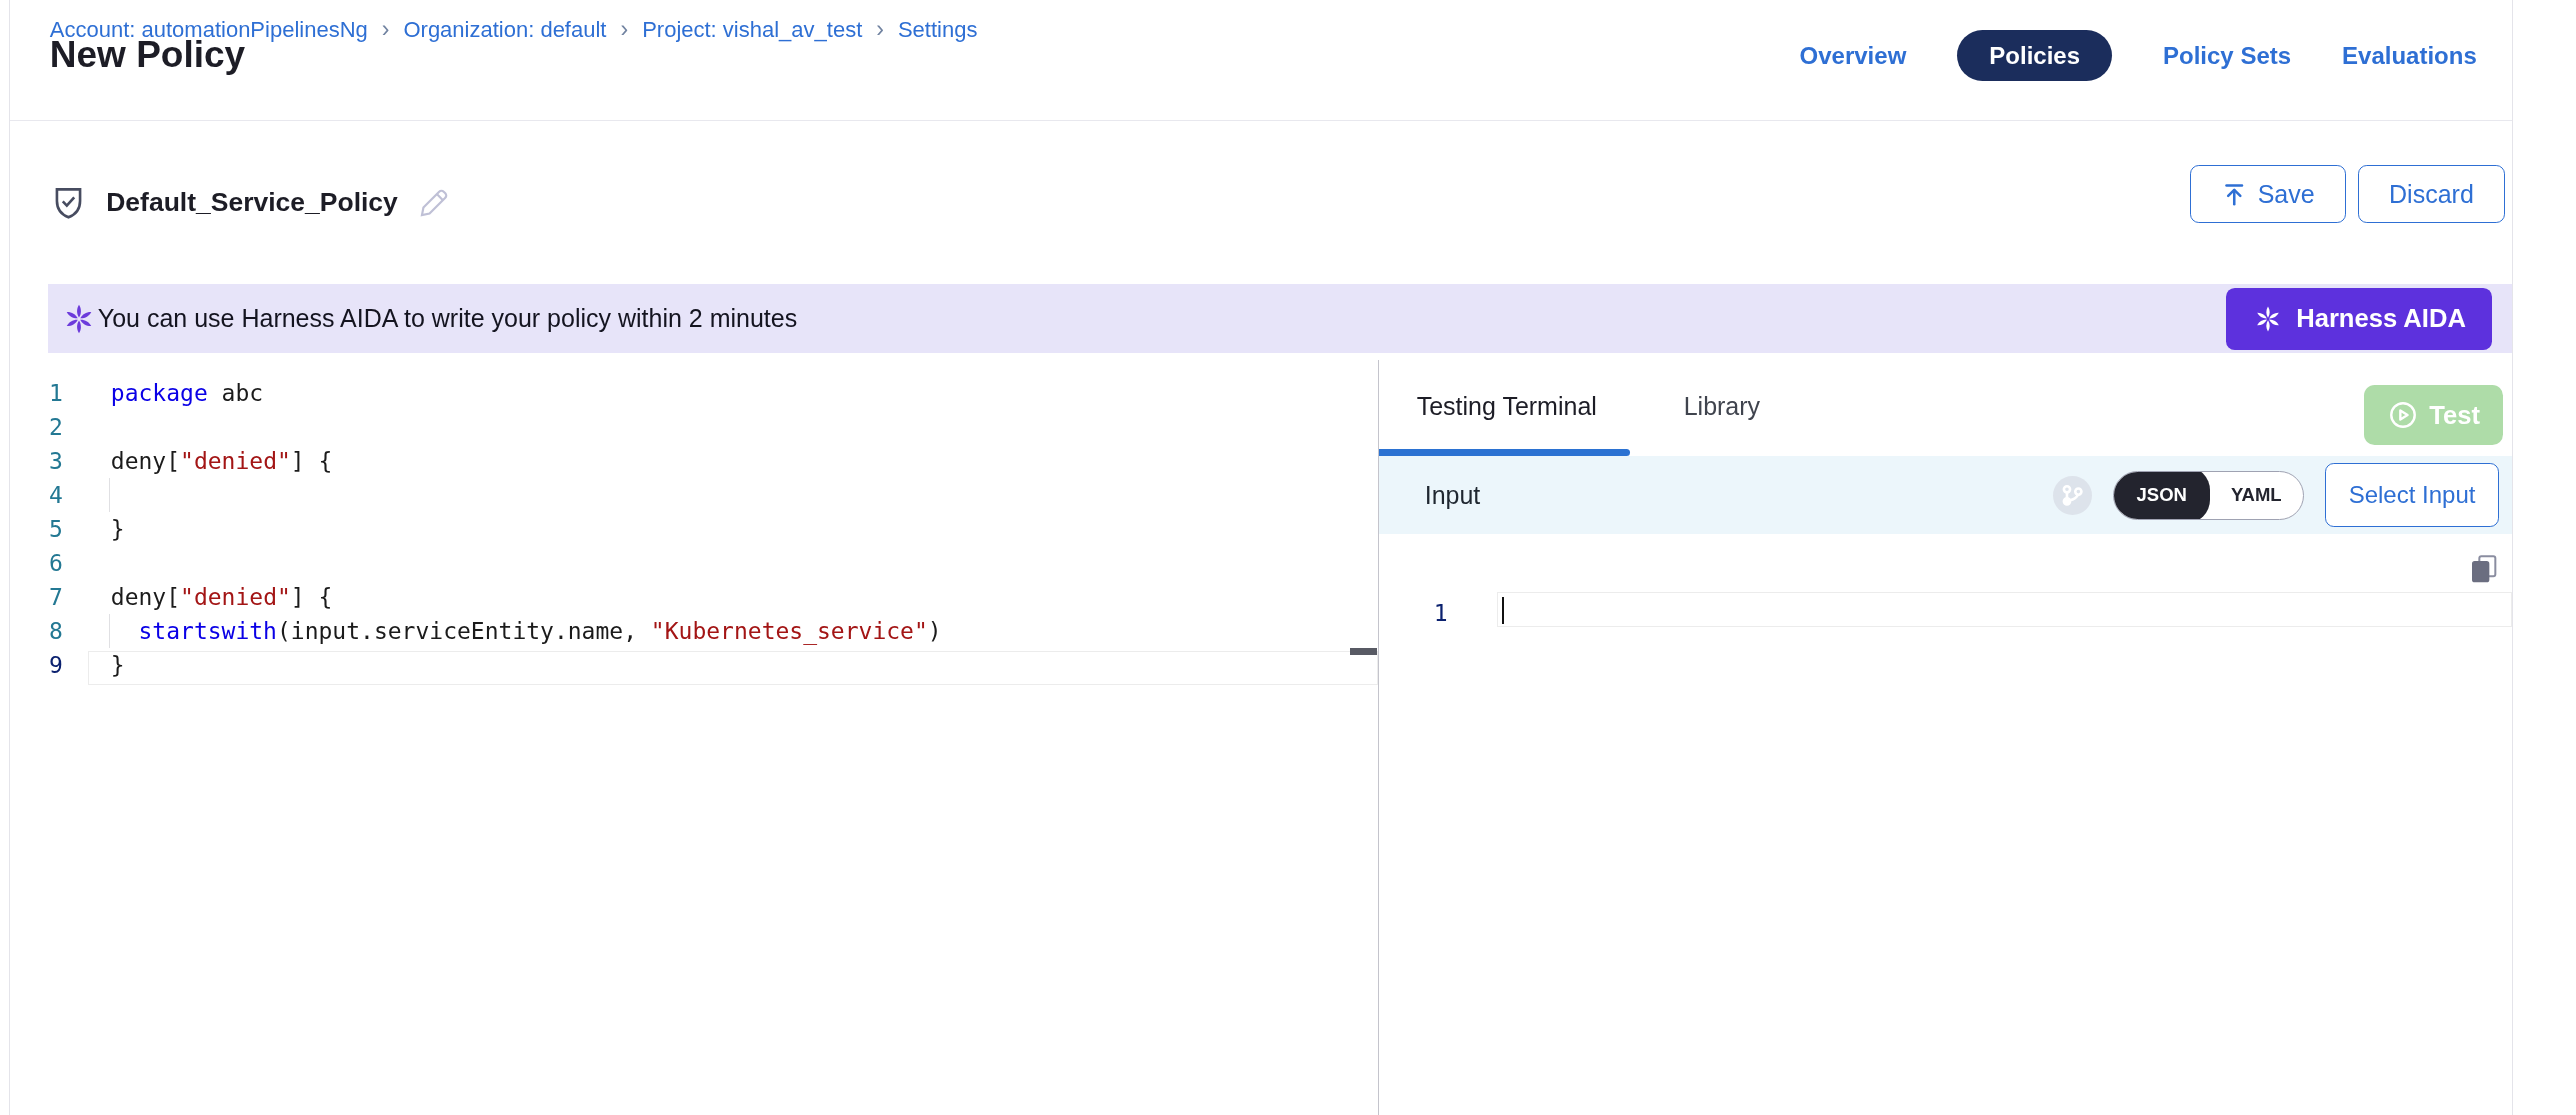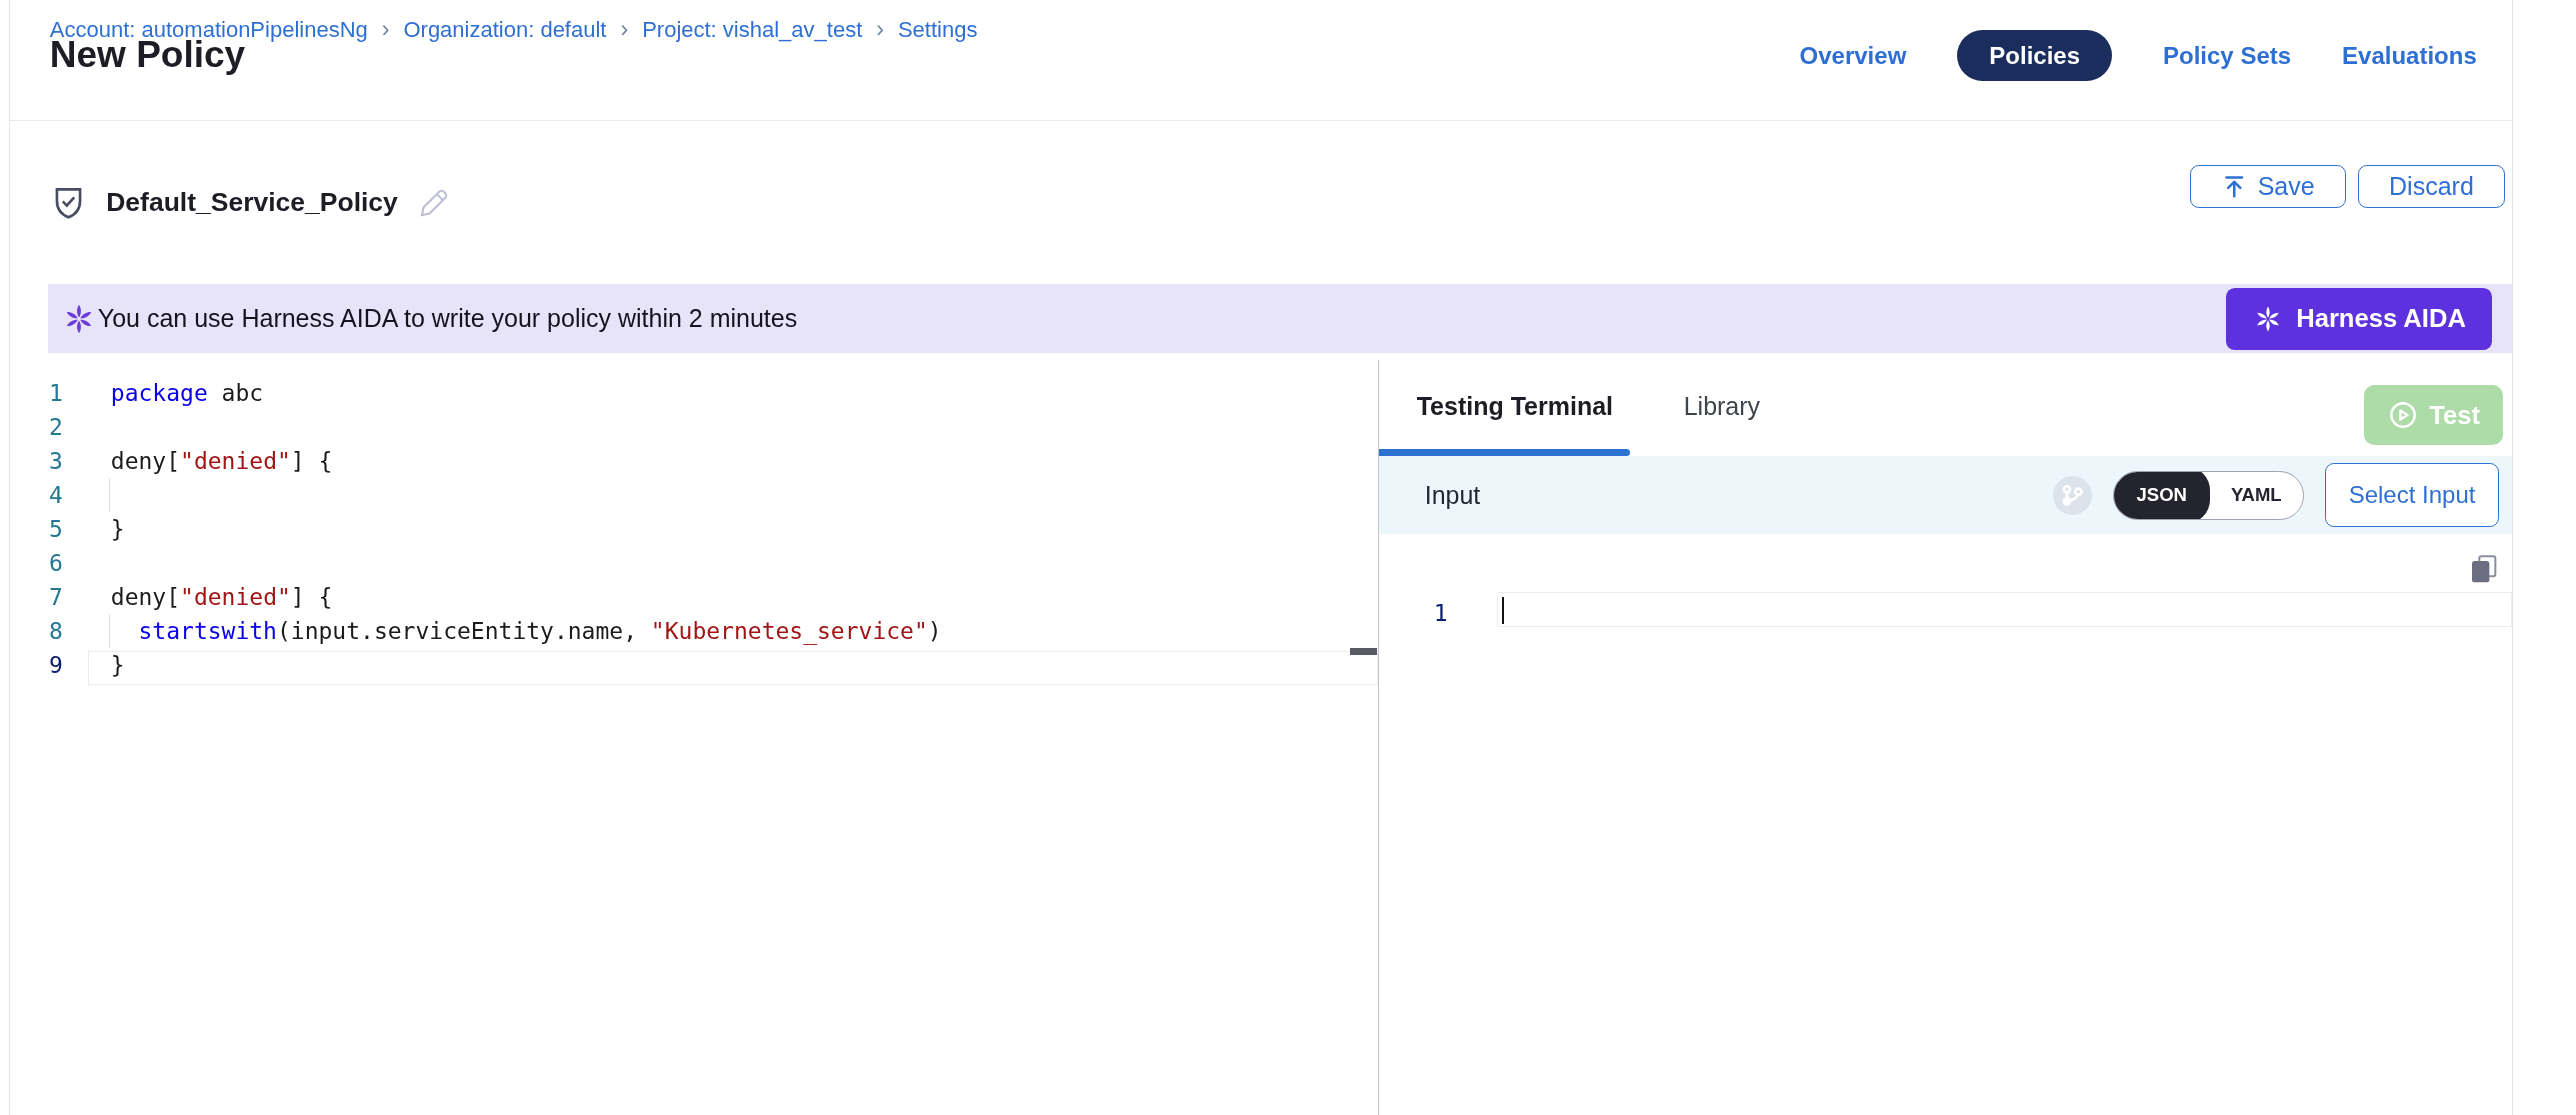--- a/index.html
+++ b/index.html
@@ -20,21 +20,21 @@
   .nav-tab { font-size:24px; color:#2e6fd4; font-weight:700; cursor:pointer; white-space:nowrap; }
   .nav-tab.active { background:#1b2d5c; color:#fff; font-weight:bold;
                     padding:11.5px 32px; border-radius:882px; }
 
   
   .name-row { position:relative; height:163px; }
   .name-left { position:absolute; left:40px; top:0; height:100%; display:flex; align-items:center; gap:19.4px; }
   .policy-name { font-size:26.5px; font-weight:bold; color:#1d1d26; }
   .name-actions { position:absolute; right:7px; top:44px; display:flex; gap:12.4px; }
   .btn-outline { display:flex; align-items:center; justify-content:center; gap:10.6px;
-                 height:43px; padding:0 30px; background:#fff; border:1.8px solid #2e6fd4;
+                 height:58px; padding:0 30px; background:#fff; border:1.8px solid #2e6fd4;
                  border-radius:8.8px; color:#2e6fd4; font-size:25px; font-weight:500; cursor:pointer; }
 
   
   .aida-banner { position:relative; height:69px; background:#e7e4f9; display:flex; align-items:center;margin-left:38px; }
   .aida-msg { margin-left:50px; font-size:25px; color:#141420; }
   .aida-banner .flower { position:absolute; left:14px; top:17.7px; }
   .aida-btn { position:absolute; right:19.4px; top:3.5px; height:62px; padding:0 26.5px;
               display:flex; align-items:center; gap:13.2px; background:#5d31dd; border:none;
               border-radius:8.8px; color:#fff; font-size:25.6px; font-weight:bold; cursor:pointer; }
 
@@ -52,21 +52,21 @@
   .tok-str { color:#a31515; }
   .guide { position:absolute; left:99px; top:0; bottom:0; width:0.9px; background:#e0e0e3; }
   .cur-line-box { position:absolute; left:78px; right:0; top:291px; height:34px;
                   border:1.8px solid #ececec; pointer-events:none; }
   .ruler-dash { position:absolute; right:0.9px; top:288px; width:26.5px; height:7px; background:#585a64; cursor:pointer; }
 
   
   .panel { position:relative; flex:1; height:100%; background:#fff; }
   .panel-tabs { position:relative; height:96px; }
   .ptab { position:absolute; top:32px; font-size:25px; cursor:pointer; color:#40444e; }
-  .ptab.active { font-weight:bold; color:#1d1d26; }
+  .ptab.active { font-weight:normal; color:#1d1d26; }
   .ptab-underline { position:absolute; left:0; top:89px; width:251px; height:7px;
                     background:#2b72d2; border-radius:0 4.4px 4.4px 0; }
   .test-btn { position:absolute; right:8.8px; top:25px; height:60px; padding:0 23px;
               display:flex; align-items:center; gap:10.6px; background:#aedca8; border:none;
               border-radius:10.6px; color:#fff; font-size:25.6px; font-weight:bold; cursor:default; }
   .input-bar { position:relative; height:78px; background:#ecf6fb; display:flex; align-items:center; }
   .input-label { margin-left:46px; font-size:25px; color:#1f2730; }
   .bar-right { position:absolute; right:12.4px; top:0; height:100%; display:flex; align-items:center; gap:21px; }
   .branch-btn { width:39px; height:39px; border:none; background:transparent; cursor:default; }
   .fmt-toggle { display:flex; align-items:center; height:49px; border:1.8px solid #9fa2b2;

